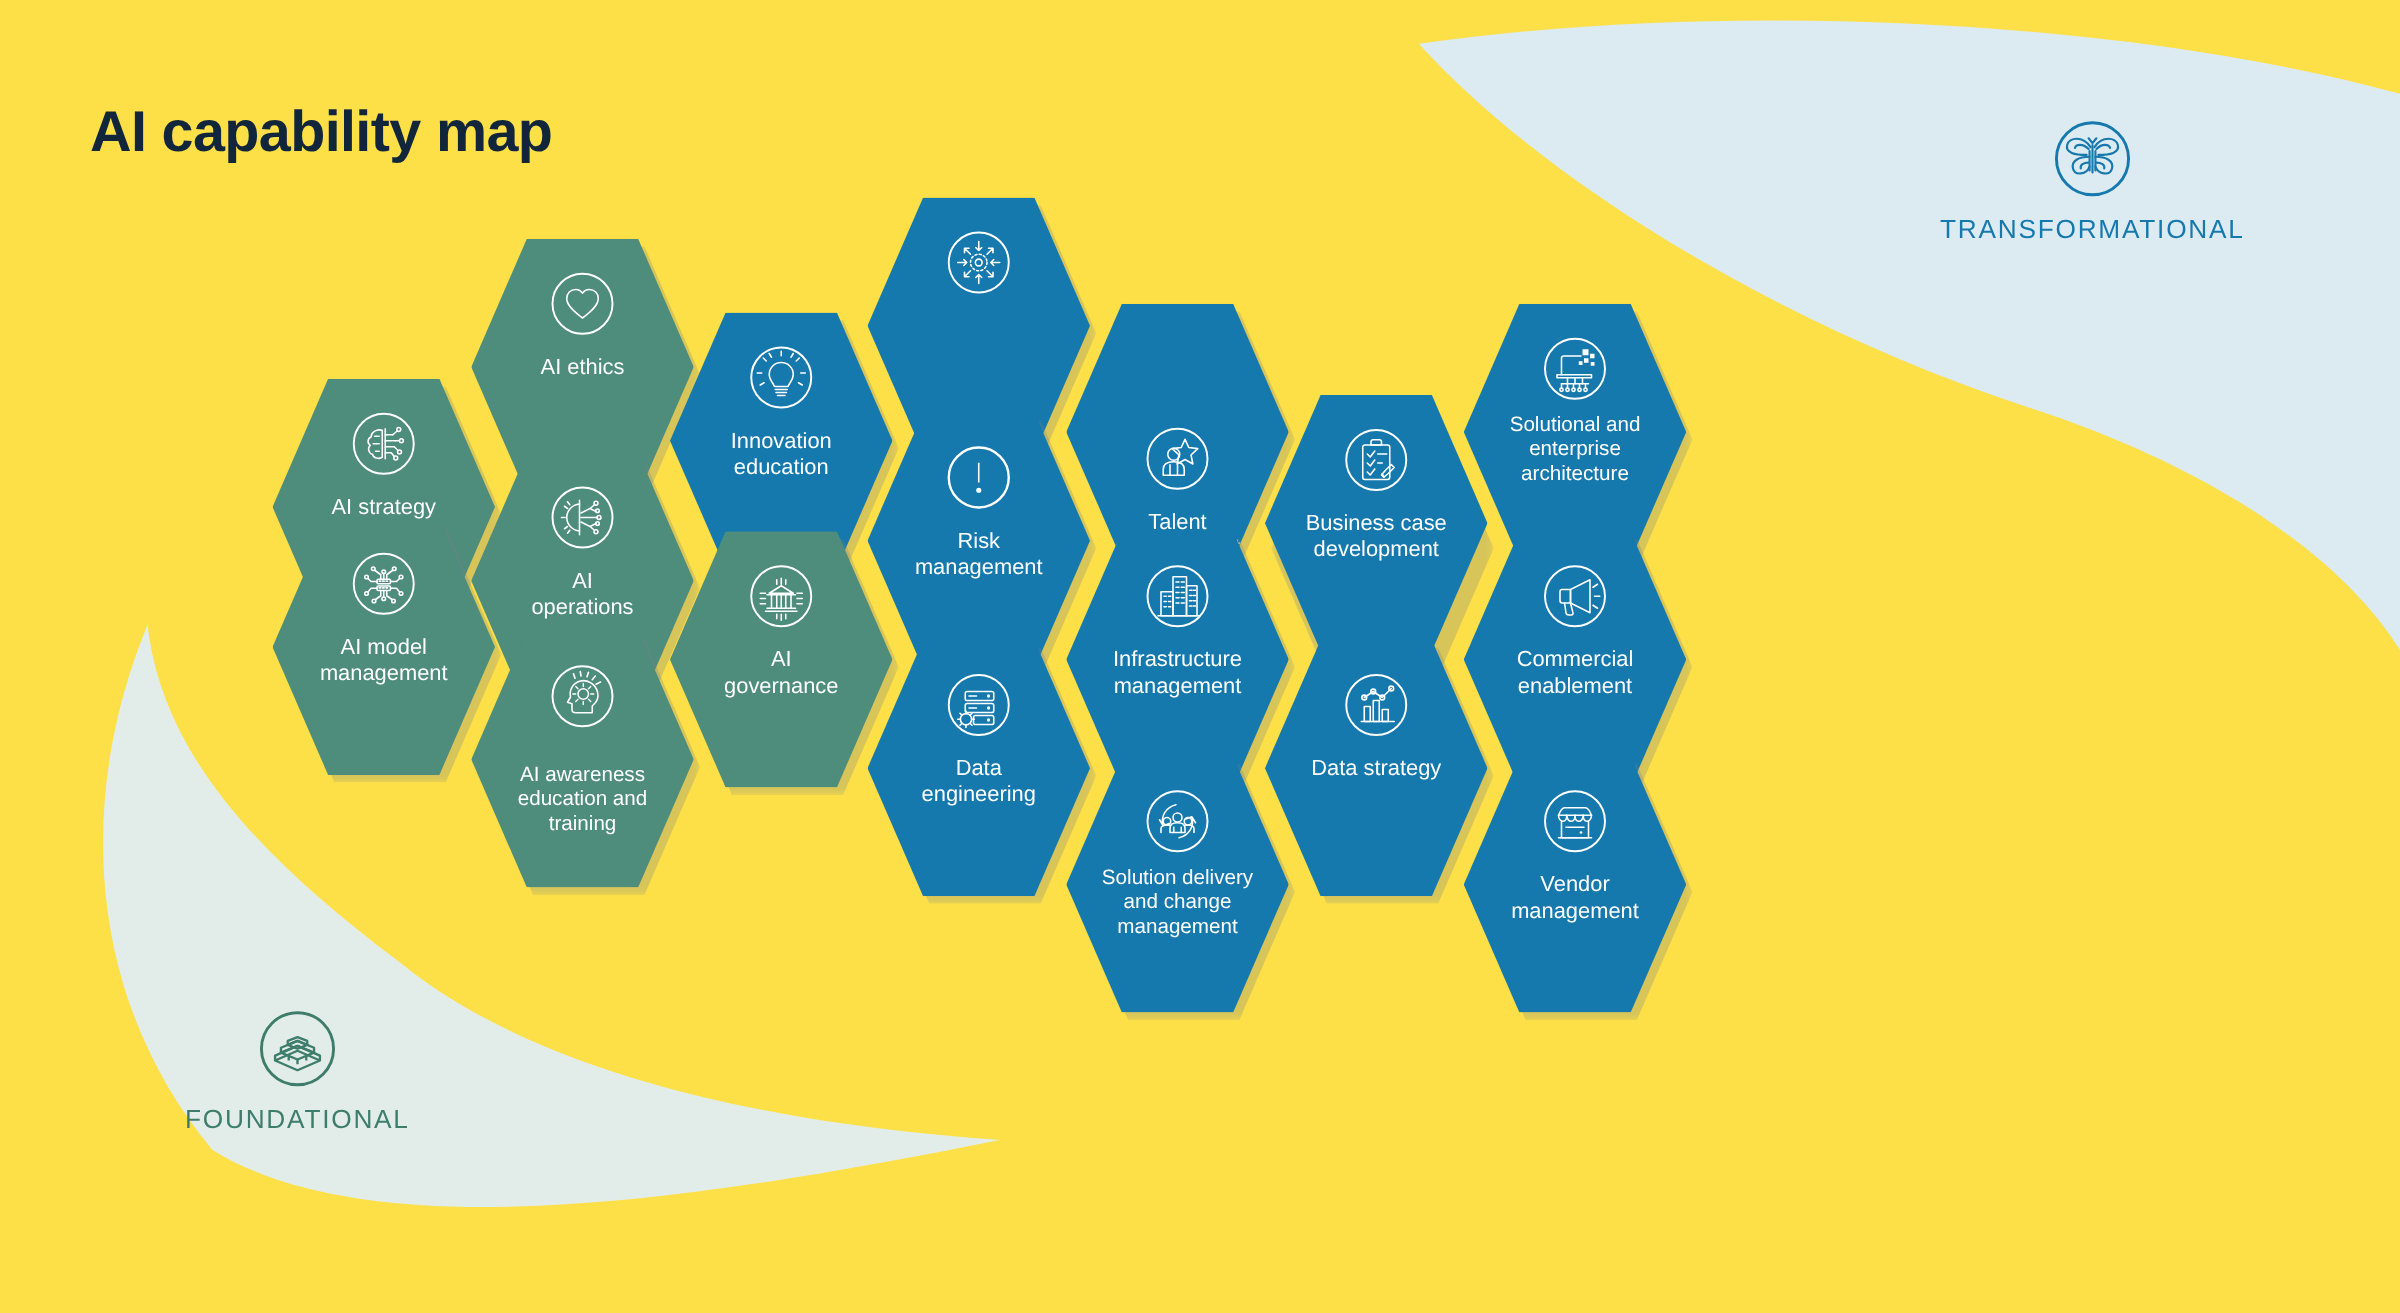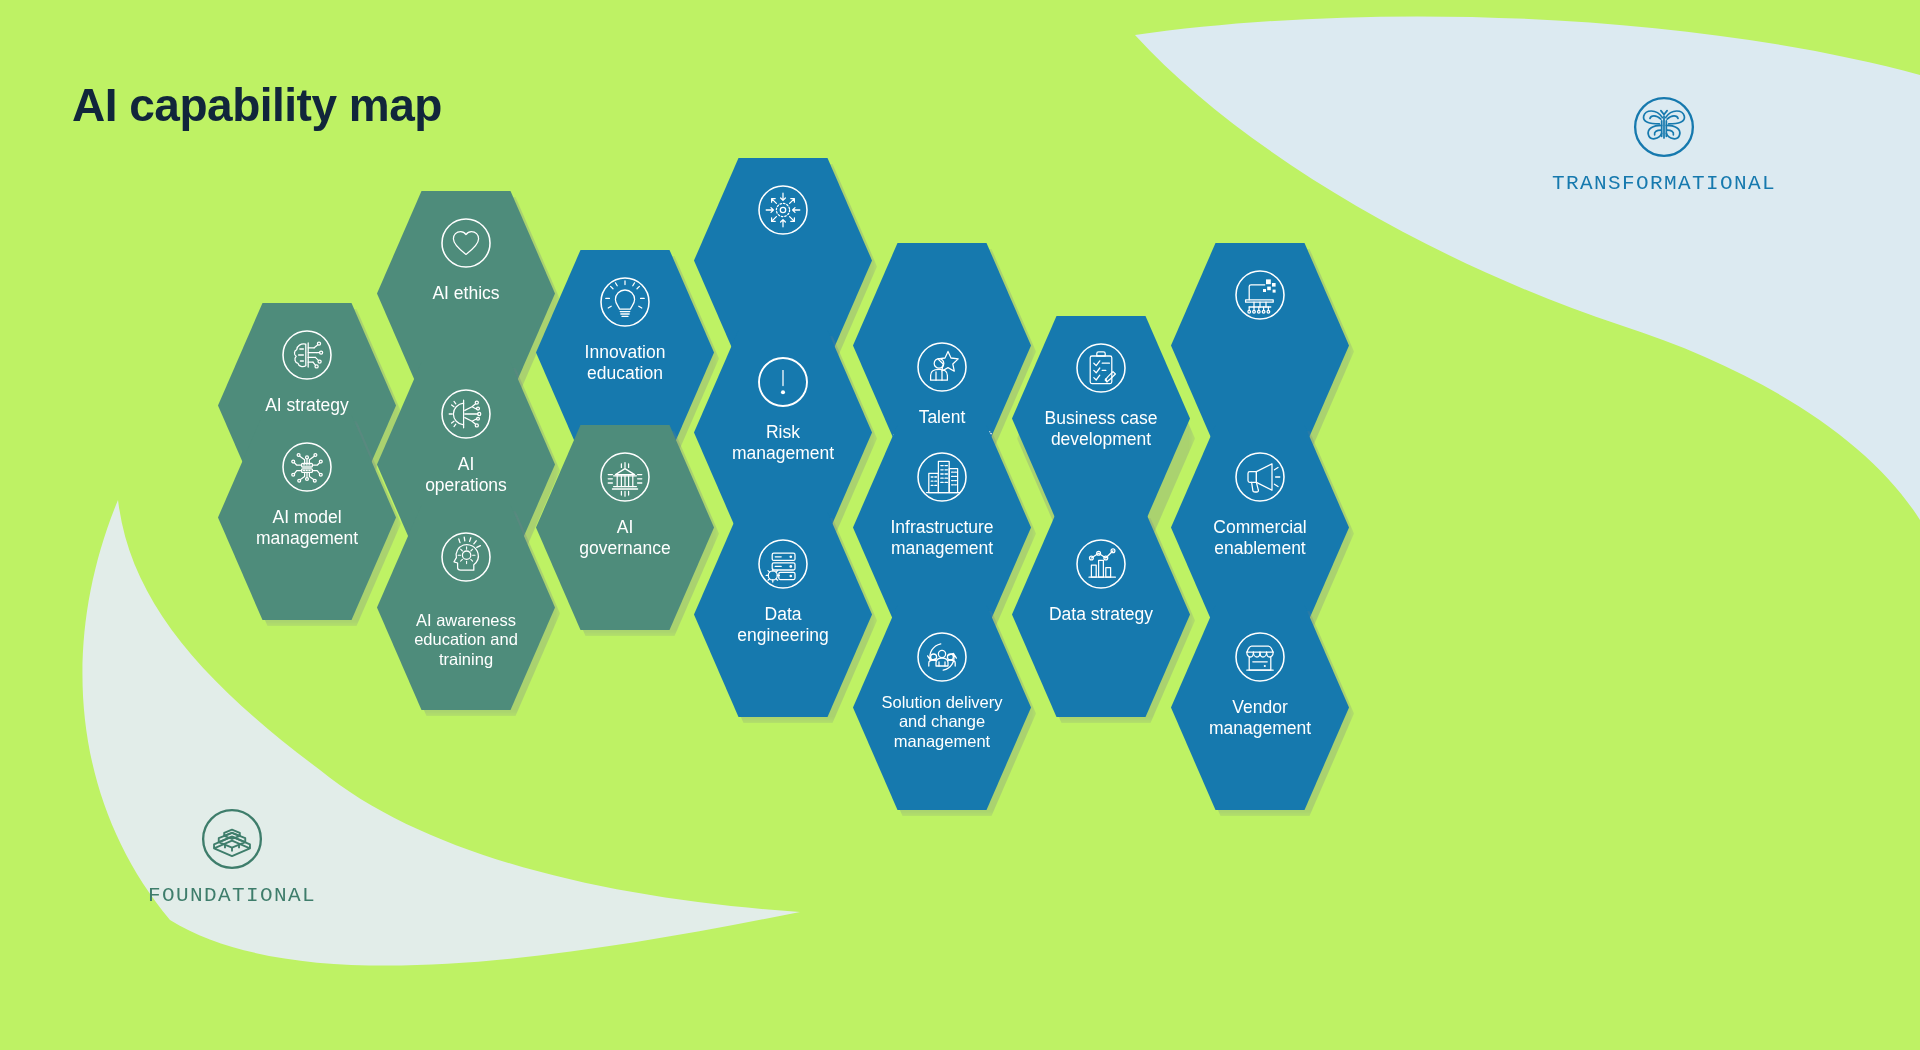--- a/index.html
+++ b/index.html
@@ -4,21 +4,21 @@
 <style>
   html, body {
     margin: 0;
     padding: 0;
     background: #ffffff;
   }
   #canvas {
     position: relative;
     width: 1920px;
     height: 1050px;
-    background: #bef264;
+    background: #fde047;
     overflow: hidden;
     font-family: "Liberation Sans", sans-serif;
   }
   #bg-swoosh-top, #bg-swoosh-bottom {
     position: absolute;
     pointer-events: none;
   }
   #bg-swoosh-top { left: 0; top: 0; }
   #bg-swoosh-bottom { left: 0; top: 0; }
 
@@ -83,21 +83,21 @@
     position: absolute;
     display: flex;
     flex-direction: column;
     align-items: center;
   }
   .legend-icon { width: 78px; height: 78px; display: block; }
   .legend-label {
     margin-top: 6px;
     font-size: 21px;
     letter-spacing: 1.4px;
-    font-family: Liberation Mono, monospace;
+    font-family: Liberation Sans, sans-serif;
     white-space: nowrap;
   }
   #legend-foundational { left: 148px; top: 800px; }
   #legend-foundational .legend-label { color: #3E7D6B; }
   #legend-transformational { left: 1552px; top: 88px; }
   #legend-transformational .legend-label { color: #1679AE; }
 </style>
 </head>
 <body>
 
@@ -381,20 +381,23 @@
             <path d="M40 62 L40 70 M50 62 L50 70 M60 62 L60 70"></path>
             <path d="M32 70 L68 70"></path>
             <path d="M32 70 L32 76 M40 70 L40 76 M48 70 L48 76 M56 70 L56 76 M64 70 L64 76"></path>
             <circle cx="32" cy="78" r="2.2"></circle>
             <circle cx="40" cy="78" r="2.2"></circle>
             <circle cx="48" cy="78" r="2.2"></circle>
             <circle cx="56" cy="78" r="2.2"></circle>
             <circle cx="64" cy="78" r="2.2"></circle>
           </g>
         </svg>
+        <div class="hex-label" style="font-size: 16.5px; width: 176px; margin-top: 6px;">Solutional and
+enterprise
+architecture</div>
       </div>
       <div class="hex-shadow" style="left: 1176px; top: 431px;"></div>
       <div class="hex blue" style="left: 1171px; top: 425px;">
         <svg class="hex-icon" viewBox="0 0 100 100">
           <circle cx="50" cy="50" r="40" fill="none" stroke="#fff" stroke-width="2.6"></circle>
           <g fill="none" stroke="#fff" stroke-width="2.1" stroke-linecap="round" stroke-linejoin="round">
             <path d="M30 44 L30 56 C30 58 31 59 33 59 L44 59 L44 41 L33 41 C31 41 30 42 30 44 Z"></path>
             <path d="M44 41 L70 28 L70 72 L44 59 Z"></path>
             <path d="M36 59 L38 72 C38 74 40 75 42 75 L45 75 C47 75 48 73 47 71 L44 59"></path>
             <path d="M74 38 L80 34 M76 50 L83 50 M74 62 L80 66"></path>

